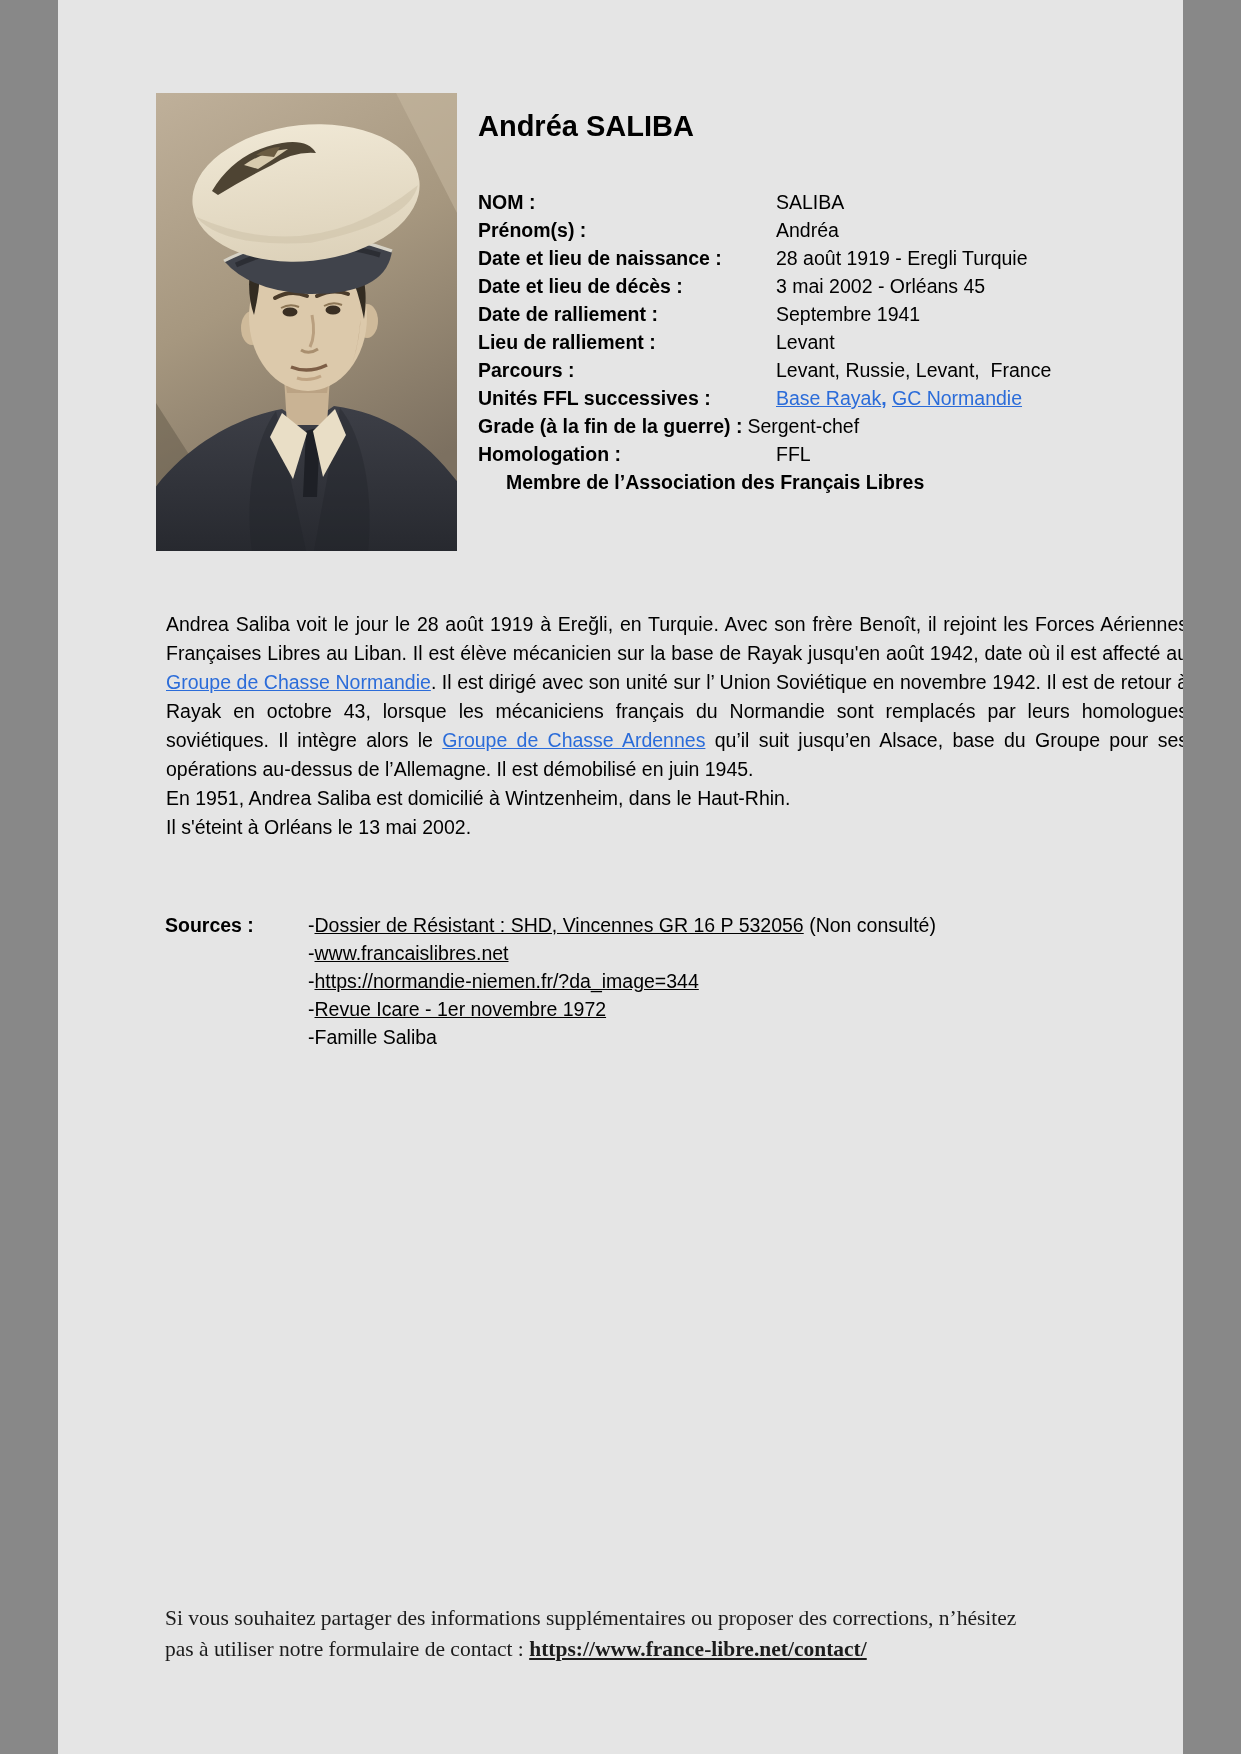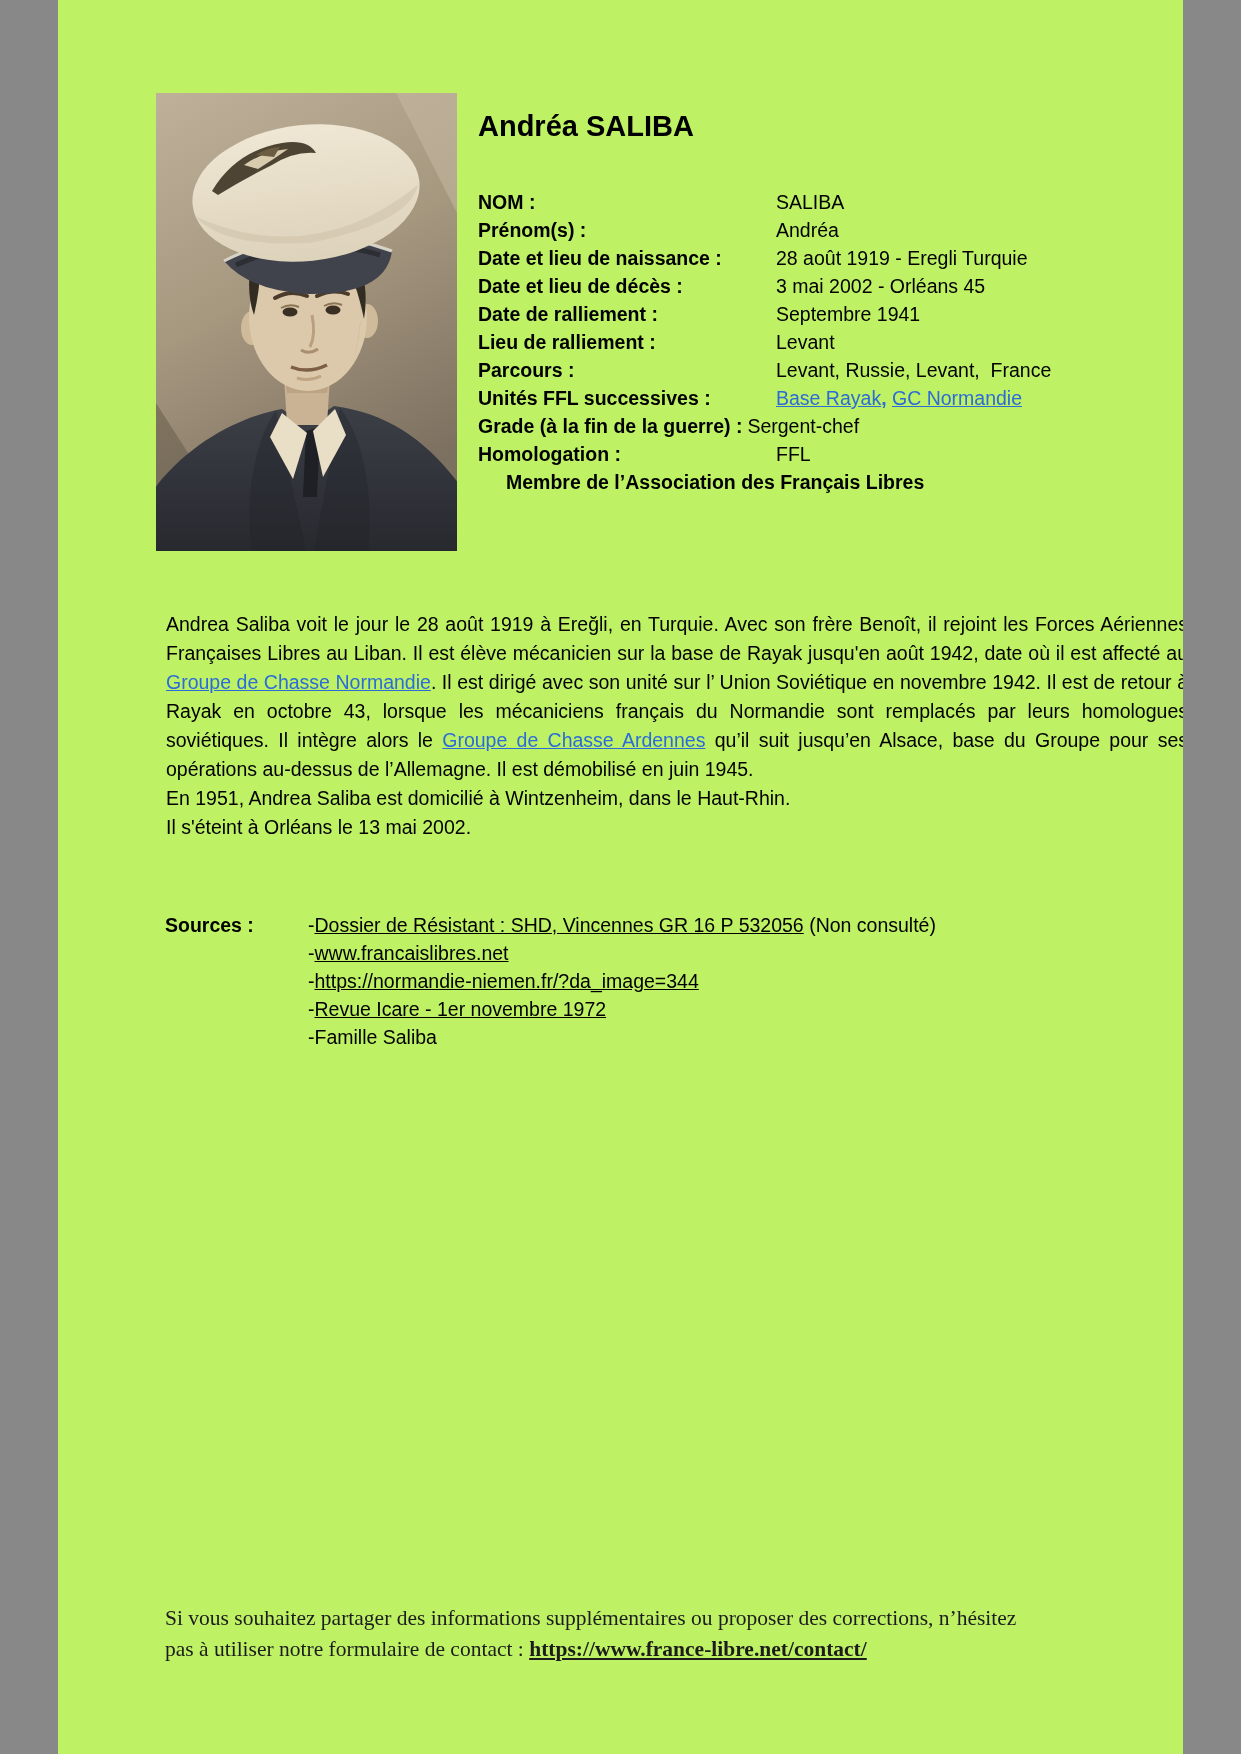--- a/index.html
+++ b/index.html
@@ -1,19 +1,19 @@
 <!DOCTYPE html>
 <html><head>
 <meta charset="utf-8">
 <style>
   html,body{margin:0;padding:0;background:#888;}
   .page{
     position:relative;
     width:1125px;height:1754px;
-    background:#bef264;
+    background:#e5e5e5;
     margin:0 auto;
     font-family:"Liberation Sans","DejaVu Sans",sans-serif;
     color:#111;
     overflow:hidden;
   }
   
   .photo{
     position:absolute;left:98px;top:93px;width:301px;height:458px;
     overflow:hidden;
   }

